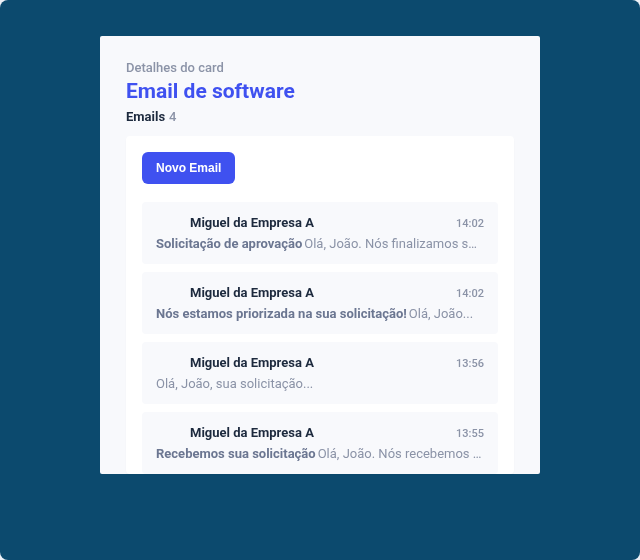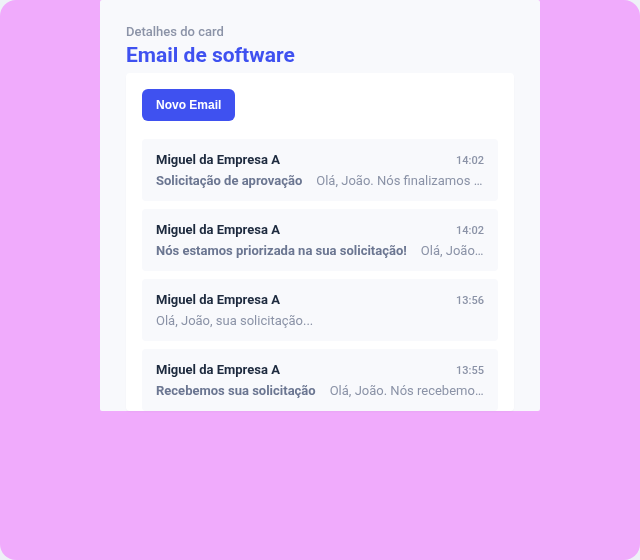--- a/index.html
+++ b/index.html
@@ -6,25 +6,26 @@
     body {
       font-family: -apple-system, BlinkMacSystemFont, 'Segoe UI', Roboto, sans-serif;
       background: #eef1f7;
       width: 640px;
       height: 560px;
       overflow: hidden;
     }
     .outer-container {
       width: 640px;
       height: 560px;
-      background: #f0abfc;
-      border-radius: 16px;
+      background: #0c4a6e;
+      border-radius: 8px;
       display: flex;
       justify-content: center;
       align-items: flex-start;
+      padding-top: 36px;
     }
     .card-panel {
       background: #f8f9fc;
       width: 440px;
       padding: 24px 26px 0 26px;
       border-radius: 2px;
     }
     .overline {
       color: #8b93a7;
       font-size: 13px;
@@ -84,35 +85,36 @@
       margin-bottom: 8px;
     }
     .email-item:last-child {
       margin-bottom: 0;
     }
     .email-top-row {
       display: flex;
       justify-content: space-between;
       align-items: baseline;
       margin-bottom: 6px;
+      margin-left: 34px;
     }
     .email-sender {
       color: #1d2a3e;
       font-size: 13px;
       font-weight: 700;
     }
     .email-time {
       color: #8b93a7;
       font-size: 11px;
       font-weight: 500;
     }
     .email-bottom-row {
       display: flex;
       align-items: baseline;
-      gap: 14px;
+      gap: 2px;
       overflow: hidden;
       white-space: nowrap;
     }
     .email-subject {
       color: #6b7691;
       font-size: 13px;
       font-weight: 700;
       flex-shrink: 0;
     }
     .email-preview {
@@ -128,20 +130,24 @@
   </style>
 </head>
 <body>
 
 <div class="outer-container">
   <div class="card-panel">
 
     <div class="overline">Detalhes do card</div>
     <div class="title">Email de software</div>
 
+    <div class="section-label-row">
+      <span class="section-label">Emails</span>
+      <span class="section-count">4</span>
+    </div>
 
     <div class="emails-panel">
       <button class="new-email-btn">Novo Email</button>
 
       <div class="email-list">
 
         <div class="email-item">
           <div class="email-top-row">
             <span class="email-sender">Miguel da Empresa A</span>
             <span class="email-time">14:02</span>

